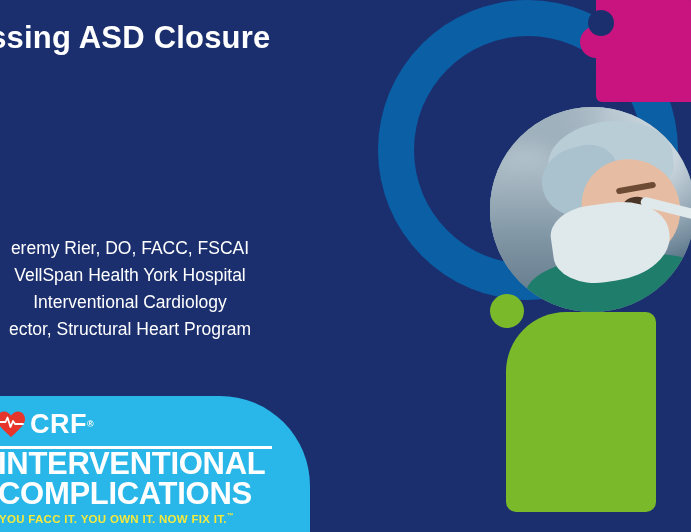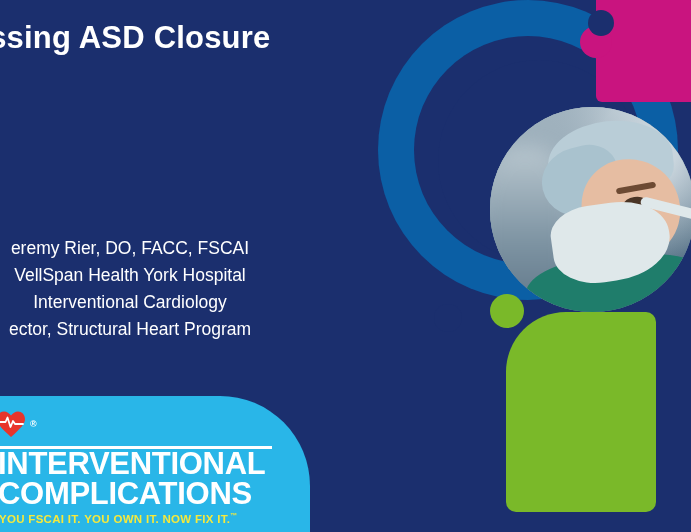--- a/index.html
+++ b/index.html
@@ -409,28 +409,29 @@
   <div class="logo-panel">
     <div class="logo-inner">
 
       <div class="crf-row">
         <span class="crf-heart">
           <svg width="30" height="28" viewBox="0 0 30 28" xmlns="http://www.w3.org/2000/svg">
             <path d="M15 27 C6 19 1 14 1 9 C1 4.5 4.3 1.5 8 1.5 C10.8 1.5 13.3 3.2 15 5.6 C16.7 3.2 19.2 1.5 22 1.5 C25.7 1.5 29 4.5 29 9 C29 14 24 19 15 27 Z" fill="#e8352b"></path>
             <path d="M3 12 H9.5 L11.5 7.5 L14.5 17 L17 11 L19 14 H27" fill="none" stroke="#ffffff" stroke-width="1.8" stroke-linejoin="round" stroke-linecap="round"></path>
           </svg>
         </span>
+        <span class="crf-text">CRF</span>
         <span class="crf-reg">®</span>
       </div>
 
       <div class="crf-rule"></div>
 
       <div class="int-line">INTERVENTIONAL</div>
       <div class="comp-line">COMPLICATIONS</div>
 
       <div class="tag-line">
-        <span>YOU FSCAI IT. YOU OWN IT. NOW FIX IT.</span><span class="tag-tm">™</span>
+        <span>YOU FACC IT. YOU OWN IT. NOW FIX IT.</span><span class="tag-tm">™</span>
       </div>
 
     </div>
   </div>
 
 </div>
 
 </body></html>

